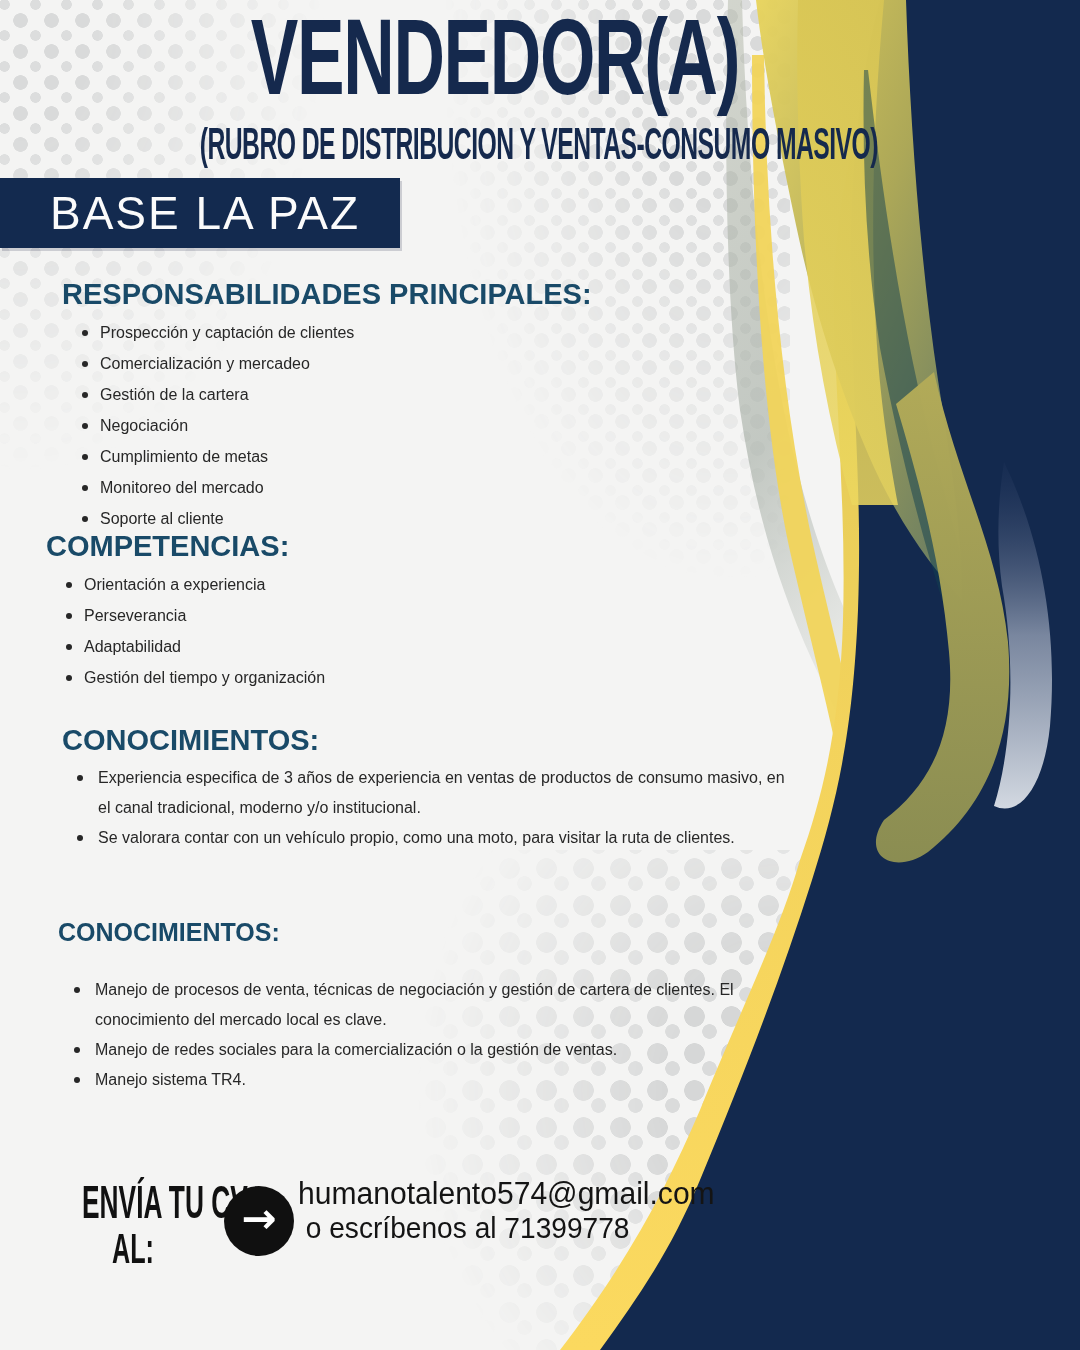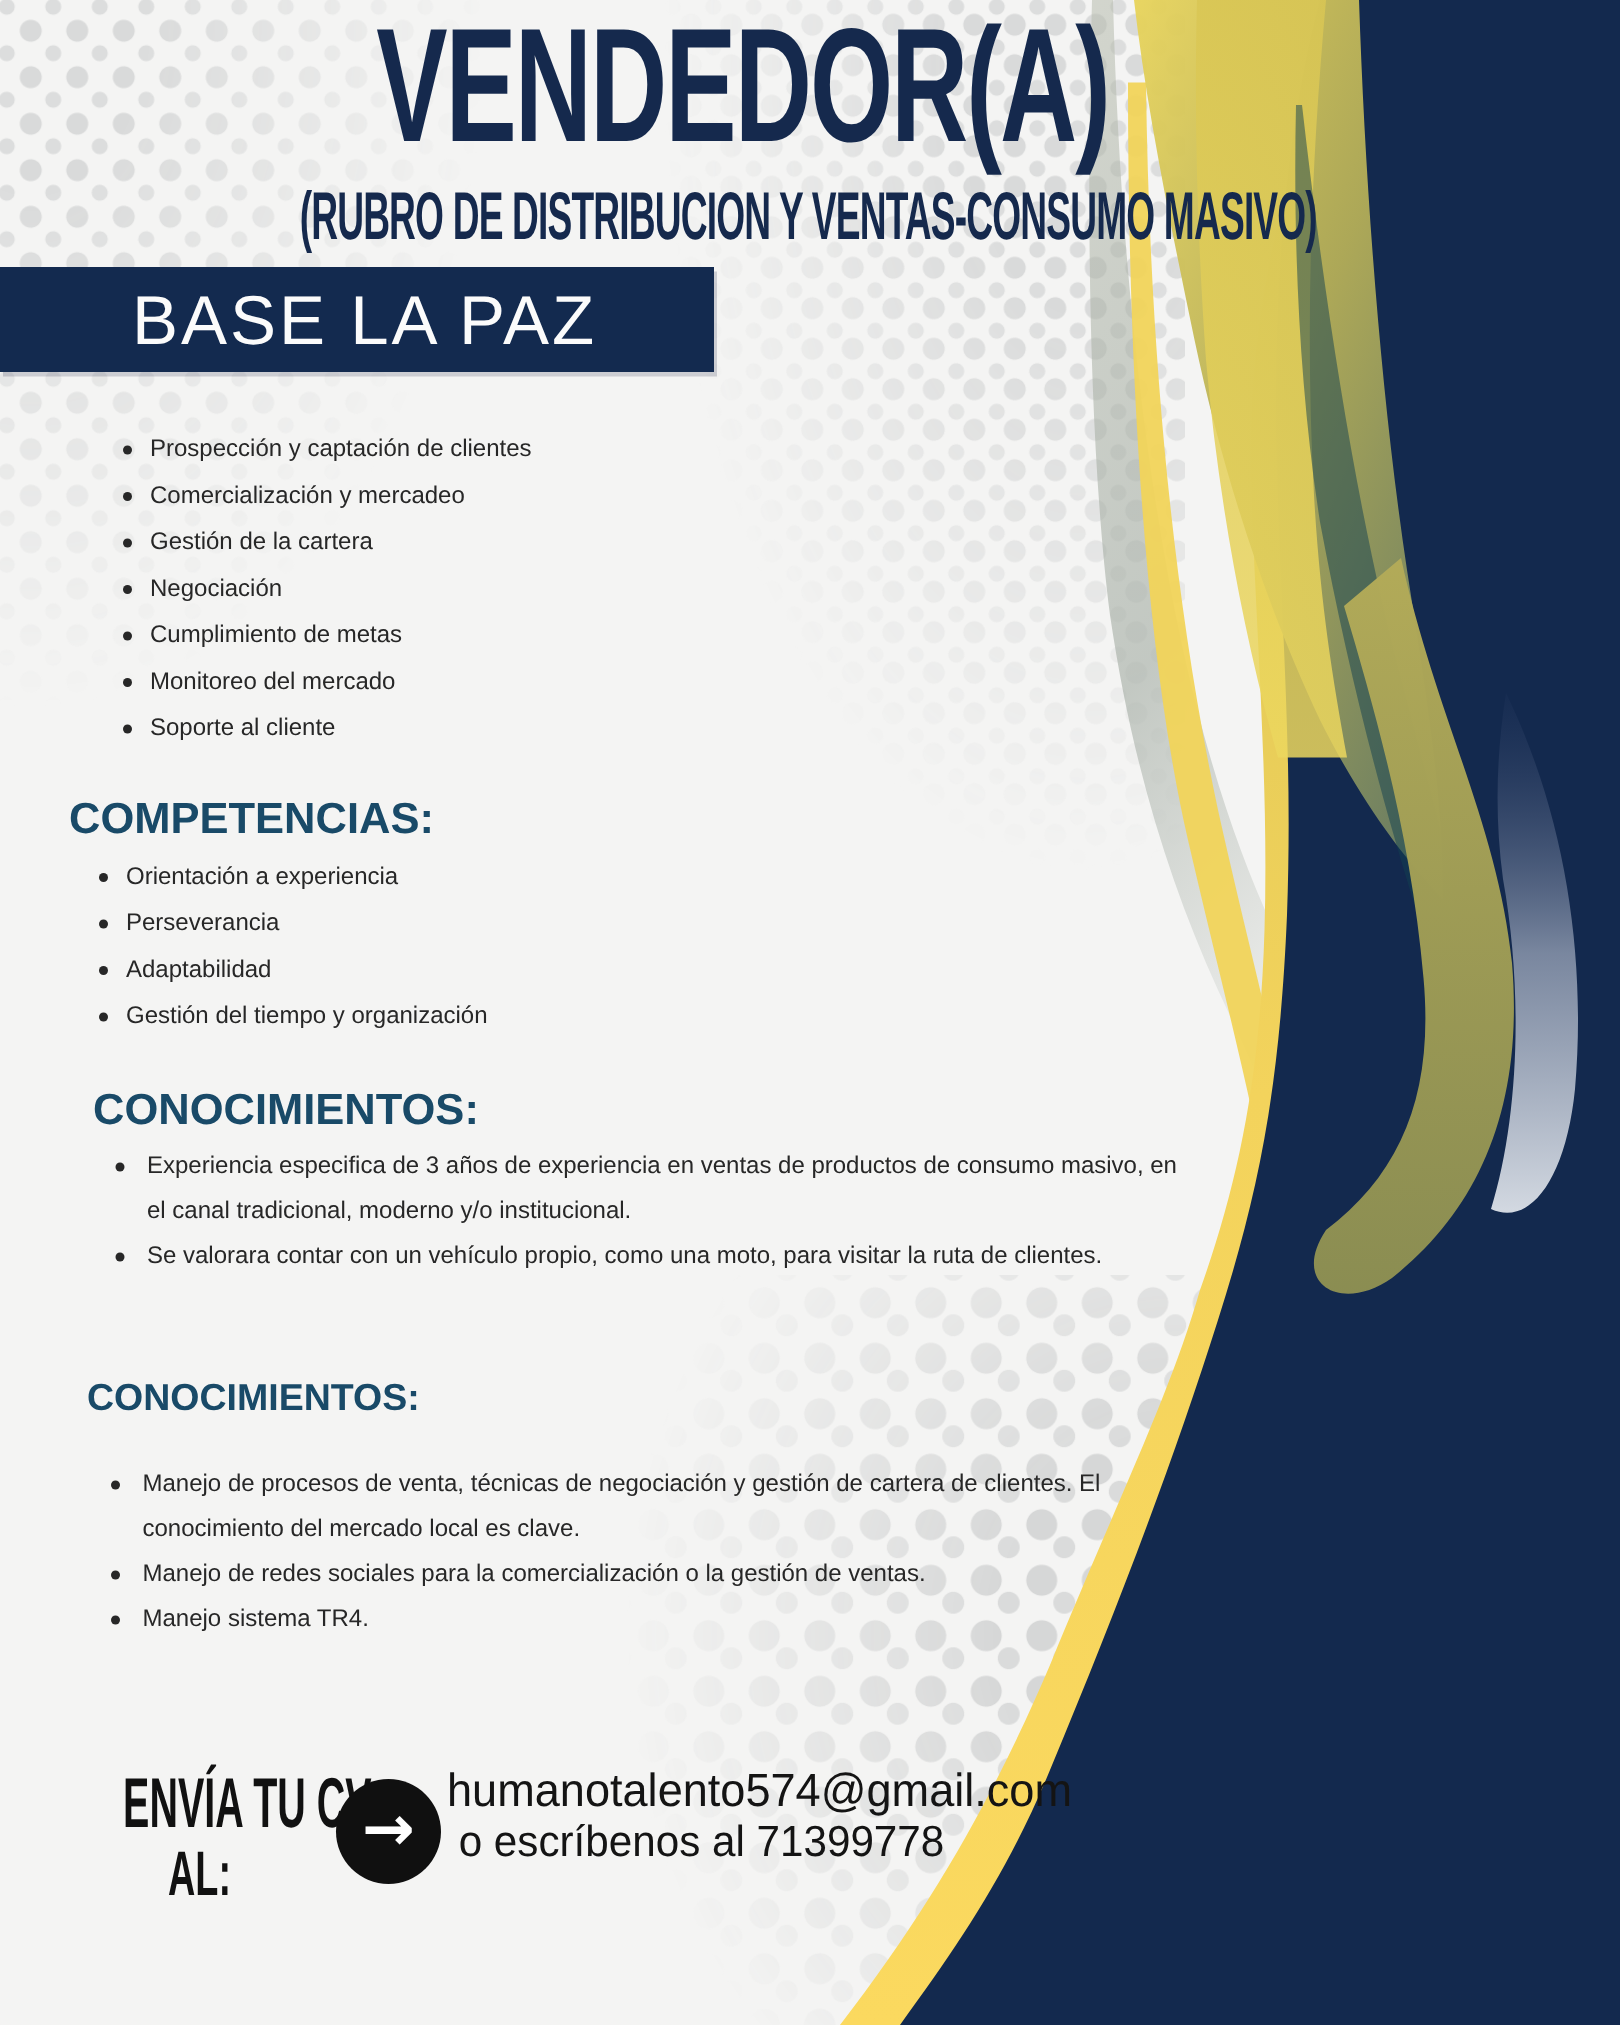--- a/index.html
+++ b/index.html
@@ -42,21 +42,21 @@
     white-space:nowrap;
   }
   .subtitle{
     left:-5px;top:120px;width:910px;text-align:center;
     font-size:45px;line-height:48px;font-weight:700;
     color:#15294d;letter-spacing:-1px;
     transform:scaleX(0.55);transform-origin:center;
     white-space:nowrap;
   }
   .banner{
-    left:0;top:178px;width:476px;height:70px;z-index:3;position:absolute;
+    left:0;top:178px;width:400px;height:70px;z-index:3;position:absolute;
     background:#132a4f;
     box-shadow:2px 3px 0 rgba(20,30,60,0.18);
     display:flex;align-items:center;justify-content:center;
   }
   .banner span{
     color:#fbfbfb;font-size:46px;letter-spacing:2px;font-weight:400;
     padding-left:10px;
   }
   .section{position:absolute;z-index:3;}
   .sec-h{font-weight:700;color:#194a68;font-size:29px;letter-spacing:0;}
@@ -164,20 +164,21 @@
            C941,560 918,478 896,404 Z" fill="url(#gHook)" opacity="0.98"></path>
 </svg>
 
 <div class="txt title">VENDEDOR(A)</div>
 <div class="txt subtitle">(RUBRO DE DISTRIBUCION Y VENTAS-CONSUMO MASIVO)</div>
 <div class="banner">
   <span>BASE LA PAZ</span>
 </div>
 
 <div class="section sec1">
+  <div class="sec-h">RESPONSABILIDADES PRINCIPALES:</div>
   <ul class="blist">
     <li>Prospección y captación de clientes</li>
     <li>Comercialización y mercadeo</li>
     <li>Gestión de la cartera</li>
     <li>Negociación</li>
     <li>Cumplimiento de metas</li>
     <li>Monitoreo del mercado</li>
     <li>Soporte al cliente</li>
   </ul>
 </div>

